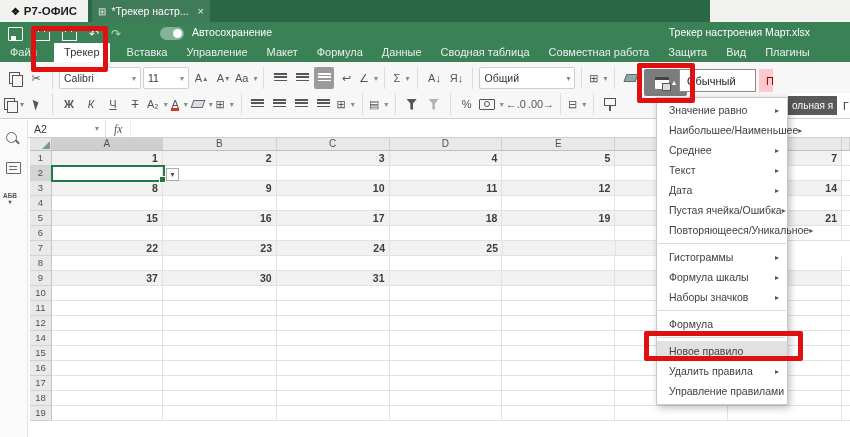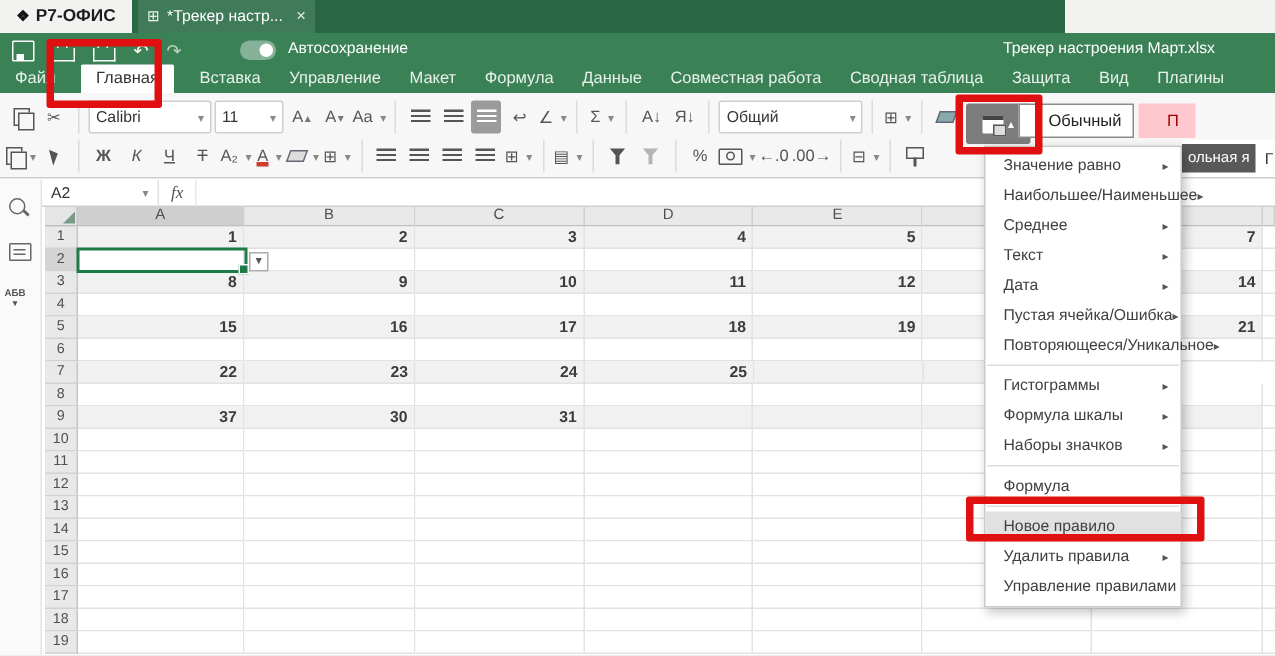--- a/index.html
+++ b/index.html
@@ -62,21 +62,21 @@
   .i-painter::after{content:"";position:absolute;left:4px;top:6px;width:2px;height:6px;background:#555;}
   .i-pointer{width:0;height:0;border-left:5px solid #555;border-top:4px solid transparent;border-bottom:7px solid transparent;transform:rotate(-15deg);}
   
   #cfbtn{position:absolute;left:644px;top:7px;width:43px;height:27px;background:#7c7c7c;border-radius:2px;
          display:flex;align-items:center;justify-content:center;gap:3px;}
   .cficon{position:relative;width:14px;height:12px;background:#fff;border-radius:1px;}
   .cficon::before{content:"";position:absolute;left:0;top:0;right:0;height:3px;background:#444;}
   .cficon::after{content:"";position:absolute;right:-2px;bottom:-2px;width:7px;height:6px;background:#ddd;border:1px solid #555;}
   #cfbtn .car{color:#fff;margin:0;}
   #styles1{position:absolute;left:679px;top:7px;height:23px;display:flex;gap:3px;}
-  .stychip{height:23px;box-sizing:border-box;display:flex;align-items:center;padding:0 19px;font-size:11px;white-space:nowrap;}
+  .stychip{height:23px;box-sizing:border-box;display:flex;align-items:center;padding:0 7px;font-size:11px;white-space:nowrap;}
   .sty-normal{background:#fff;border:1px solid #8a8a8a;color:#222;width:77px;}
   .sty-neutral{background:#ffeb9c;color:#9c6500;width:79px;}
   .sty-bad{background:#ffc7ce;color:#9c0006;width:14px;}
   #styles2{position:absolute;left:788px;top:31px;width:62px;height:25px;background:#fff;display:flex;align-items:center;gap:6px;}
   .sty-dark{background:#595959;color:#fff;font-size:10px;height:19px;display:flex;align-items:center;padding:0 4px;white-space:nowrap;}
   .sty-next{color:#333;font-size:10.5px;}
   
   #formulabar{position:absolute;left:28px;top:120px;width:822px;height:18px;background:#fff;
               border-bottom:1px solid #cfcfcf;box-sizing:border-box;display:flex;align-items:center;}
   #namebox{width:78px;height:100%;display:flex;align-items:center;justify-content:space-between;
@@ -151,28 +151,28 @@
       <span class="wicon i-printer"></span>
       <span class="wicon i-printer"></span>
       <span class="wglyph">↶</span>
       <span class="wglyph dim">↷</span>
     </div>
     <div id="autosave"></div>
     <div id="autosavelabel">Автосохранение</div>
     <div id="doctitle">Трекер настроения Март.xlsx</div>
     <div id="ribbontabs">
         <div class="rtab">Файл</div>
-        <div class="rtab active">Главная</div>
+        <div class="rtab active">Трекер</div>
         <div class="rtab">Вставка</div>
         <div class="rtab">Управление</div>
         <div class="rtab">Макет</div>
         <div class="rtab">Формула</div>
         <div class="rtab">Данные</div>
+        <div class="rtab">Сводная таблица</div>
         <div class="rtab">Совместная работа</div>
-        <div class="rtab">Сводная таблица</div>
         <div class="rtab">Защита</div>
         <div class="rtab">Вид</div>
         <div class="rtab">Плагины</div>
       </div>
   </div>
 
   <div id="toolbar">
     <div class="trow" id="trow1">
       <span class="tbtn">
           <span class="i-copy"></span>
@@ -502,31 +502,20 @@
         <div class="gcell" style="width: 111px;"></div>
         <div class="gcell" style="width: 114px;"></div>
         <div class="gcell" style="width: 113px;"></div>
         <div class="gcell" style="width: 113px;"></div>
         <div class="gcell" style="width: 113px;"></div>
         <div class="gcell" style="width: 113px;"></div>
         <div class="gcell" style="width: 114px;"></div>
         <div class="gcell" style="width: 8px; border-right: none;"></div>
       </div>
       <div class="grow">
-        <div class="gut">13</div>
-        <div class="gcell" style="width: 111px;"></div>
-        <div class="gcell" style="width: 114px;"></div>
-        <div class="gcell" style="width: 113px;"></div>
-        <div class="gcell" style="width: 113px;"></div>
-        <div class="gcell" style="width: 113px;"></div>
-        <div class="gcell" style="width: 113px;"></div>
-        <div class="gcell" style="width: 114px;"></div>
-        <div class="gcell" style="width: 8px; border-right: none;"></div>
-      </div>
-      <div class="grow">
         <div class="gut">14</div>
         <div class="gcell" style="width: 111px;"></div>
         <div class="gcell" style="width: 114px;"></div>
         <div class="gcell" style="width: 113px;"></div>
         <div class="gcell" style="width: 113px;"></div>
         <div class="gcell" style="width: 113px;"></div>
         <div class="gcell" style="width: 113px;"></div>
         <div class="gcell" style="width: 114px;"></div>
         <div class="gcell" style="width: 8px; border-right: none;"></div>
       </div>

